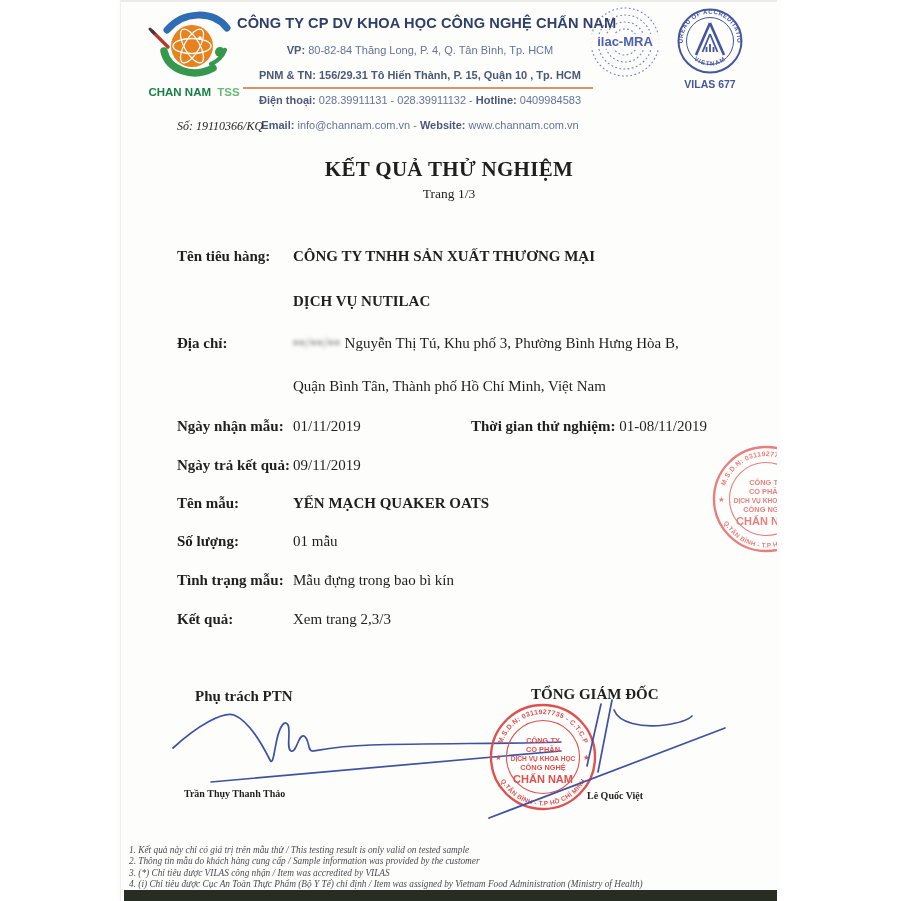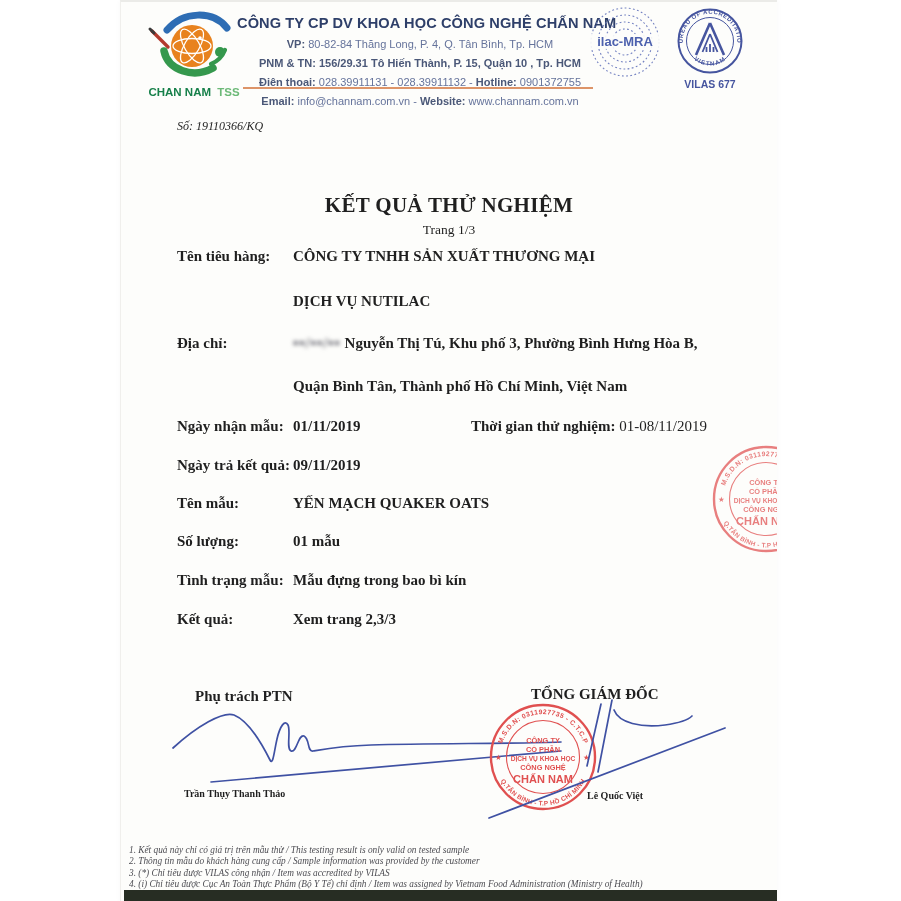--- a/index.html
+++ b/index.html
@@ -11,35 +11,35 @@
     position:absolute;left:120px;top:0;width:656px;height:901px;
     background:#fdfdfb;overflow:hidden;
     border-top:2px solid #ebebe8;border-left:1px solid #f0efec;
     box-shadow:0 0 6px rgba(0,0,0,0.03);
   }
   
   .logo-wrap{position:absolute;left:16px;top:6px;width:116px;height:96px;}
   .head-text{position:absolute;left:116px;top:13px;width:366px;text-align:center;
     font-family:"Liberation Sans","DejaVu Sans",sans-serif;}
   .company{font-size:14.6px;font-weight:bold;color:#2e3f69;white-space:nowrap;letter-spacing:.1px;}
-  .head-line{font-size:11px;color:#65739b;margin-top:7px;white-space:nowrap;}
+  .head-line{font-size:11px;color:#65739b;margin-top:13px;white-space:nowrap;}
   .hl-b{font-weight:bold;color:#4b5878;}
   .head-rule{position:absolute;left:122px;top:85px;width:350px;height:2px;background:#dd9468;}
   .ilac{position:absolute;left:467px;top:2px;}
   .vilas{position:absolute;left:541px;top:1px;}
   
   .so-line{position:absolute;left:56px;top:117px;font-size:12px;font-style:italic;}
-  .title-block{position:absolute;left:0;top:155px;width:100%;text-align:center;margin-top:36px;}
+  .title-block{position:absolute;left:0;top:155px;width:100%;text-align:center;}
   .doc-title{font-size:21px;font-weight:bold;letter-spacing:.3px;}
   .doc-code{font-size:14.5px;font-weight:bold;margin-top:4px;}
   .doc-page{font-size:13.5px;margin-top:4px;}
   
   .frow{position:absolute;left:0;width:100%;font-size:15px;}
   .lab{position:absolute;left:56px;font-weight:bold;white-space:nowrap;}
-  .val{position:absolute;left:172px;white-space:nowrap;font-weight:bold;}
+  .val{position:absolute;left:172px;white-space:nowrap;}
   .val-b{font-weight:bold;}
   .right-pair{position:absolute;left:350px;white-space:nowrap;}
   .redacted{filter:blur(2.3px);color:#4a4a55;letter-spacing:1px;}
   
   .sig-title{position:absolute;font-size:15px;font-weight:bold;white-space:nowrap;}
   .sig-name{position:absolute;font-size:10px;font-weight:bold;white-space:nowrap;}
   .sig-svg{position:absolute;pointer-events:none;}
   .stamp{position:absolute;}
   .stamp-partial{position:absolute;opacity:.72;}
   
@@ -79,21 +79,21 @@
       <span>80-82-84 Thăng Long, P. 4, Q. Tân Bình, Tp. HCM</span>
     </div>
     <div class="head-line hl-b">
       <span>PNM &amp; TN:</span>
       <span>156/29.31 Tô Hiến Thành, P. 15, Quận 10 , Tp. HCM</span>
     </div>
     <div class="head-line">
       <span class="hl-b">Điện thoại:</span>
       <span>028.39911131 - 028.39911132 -</span>
       <span class="hl-b">Hotline:</span>
-      <span>0901372755</span>
+      <span>0409984583</span>
     </div>
     <div class="head-line">
       <span class="hl-b">Email:</span>
       <span>info@channam.com.vn -</span>
       <span class="hl-b">Website:</span>
       <span>www.channam.com.vn</span>
     </div>
   </div>
   <div class="head-rule"></div>
 

